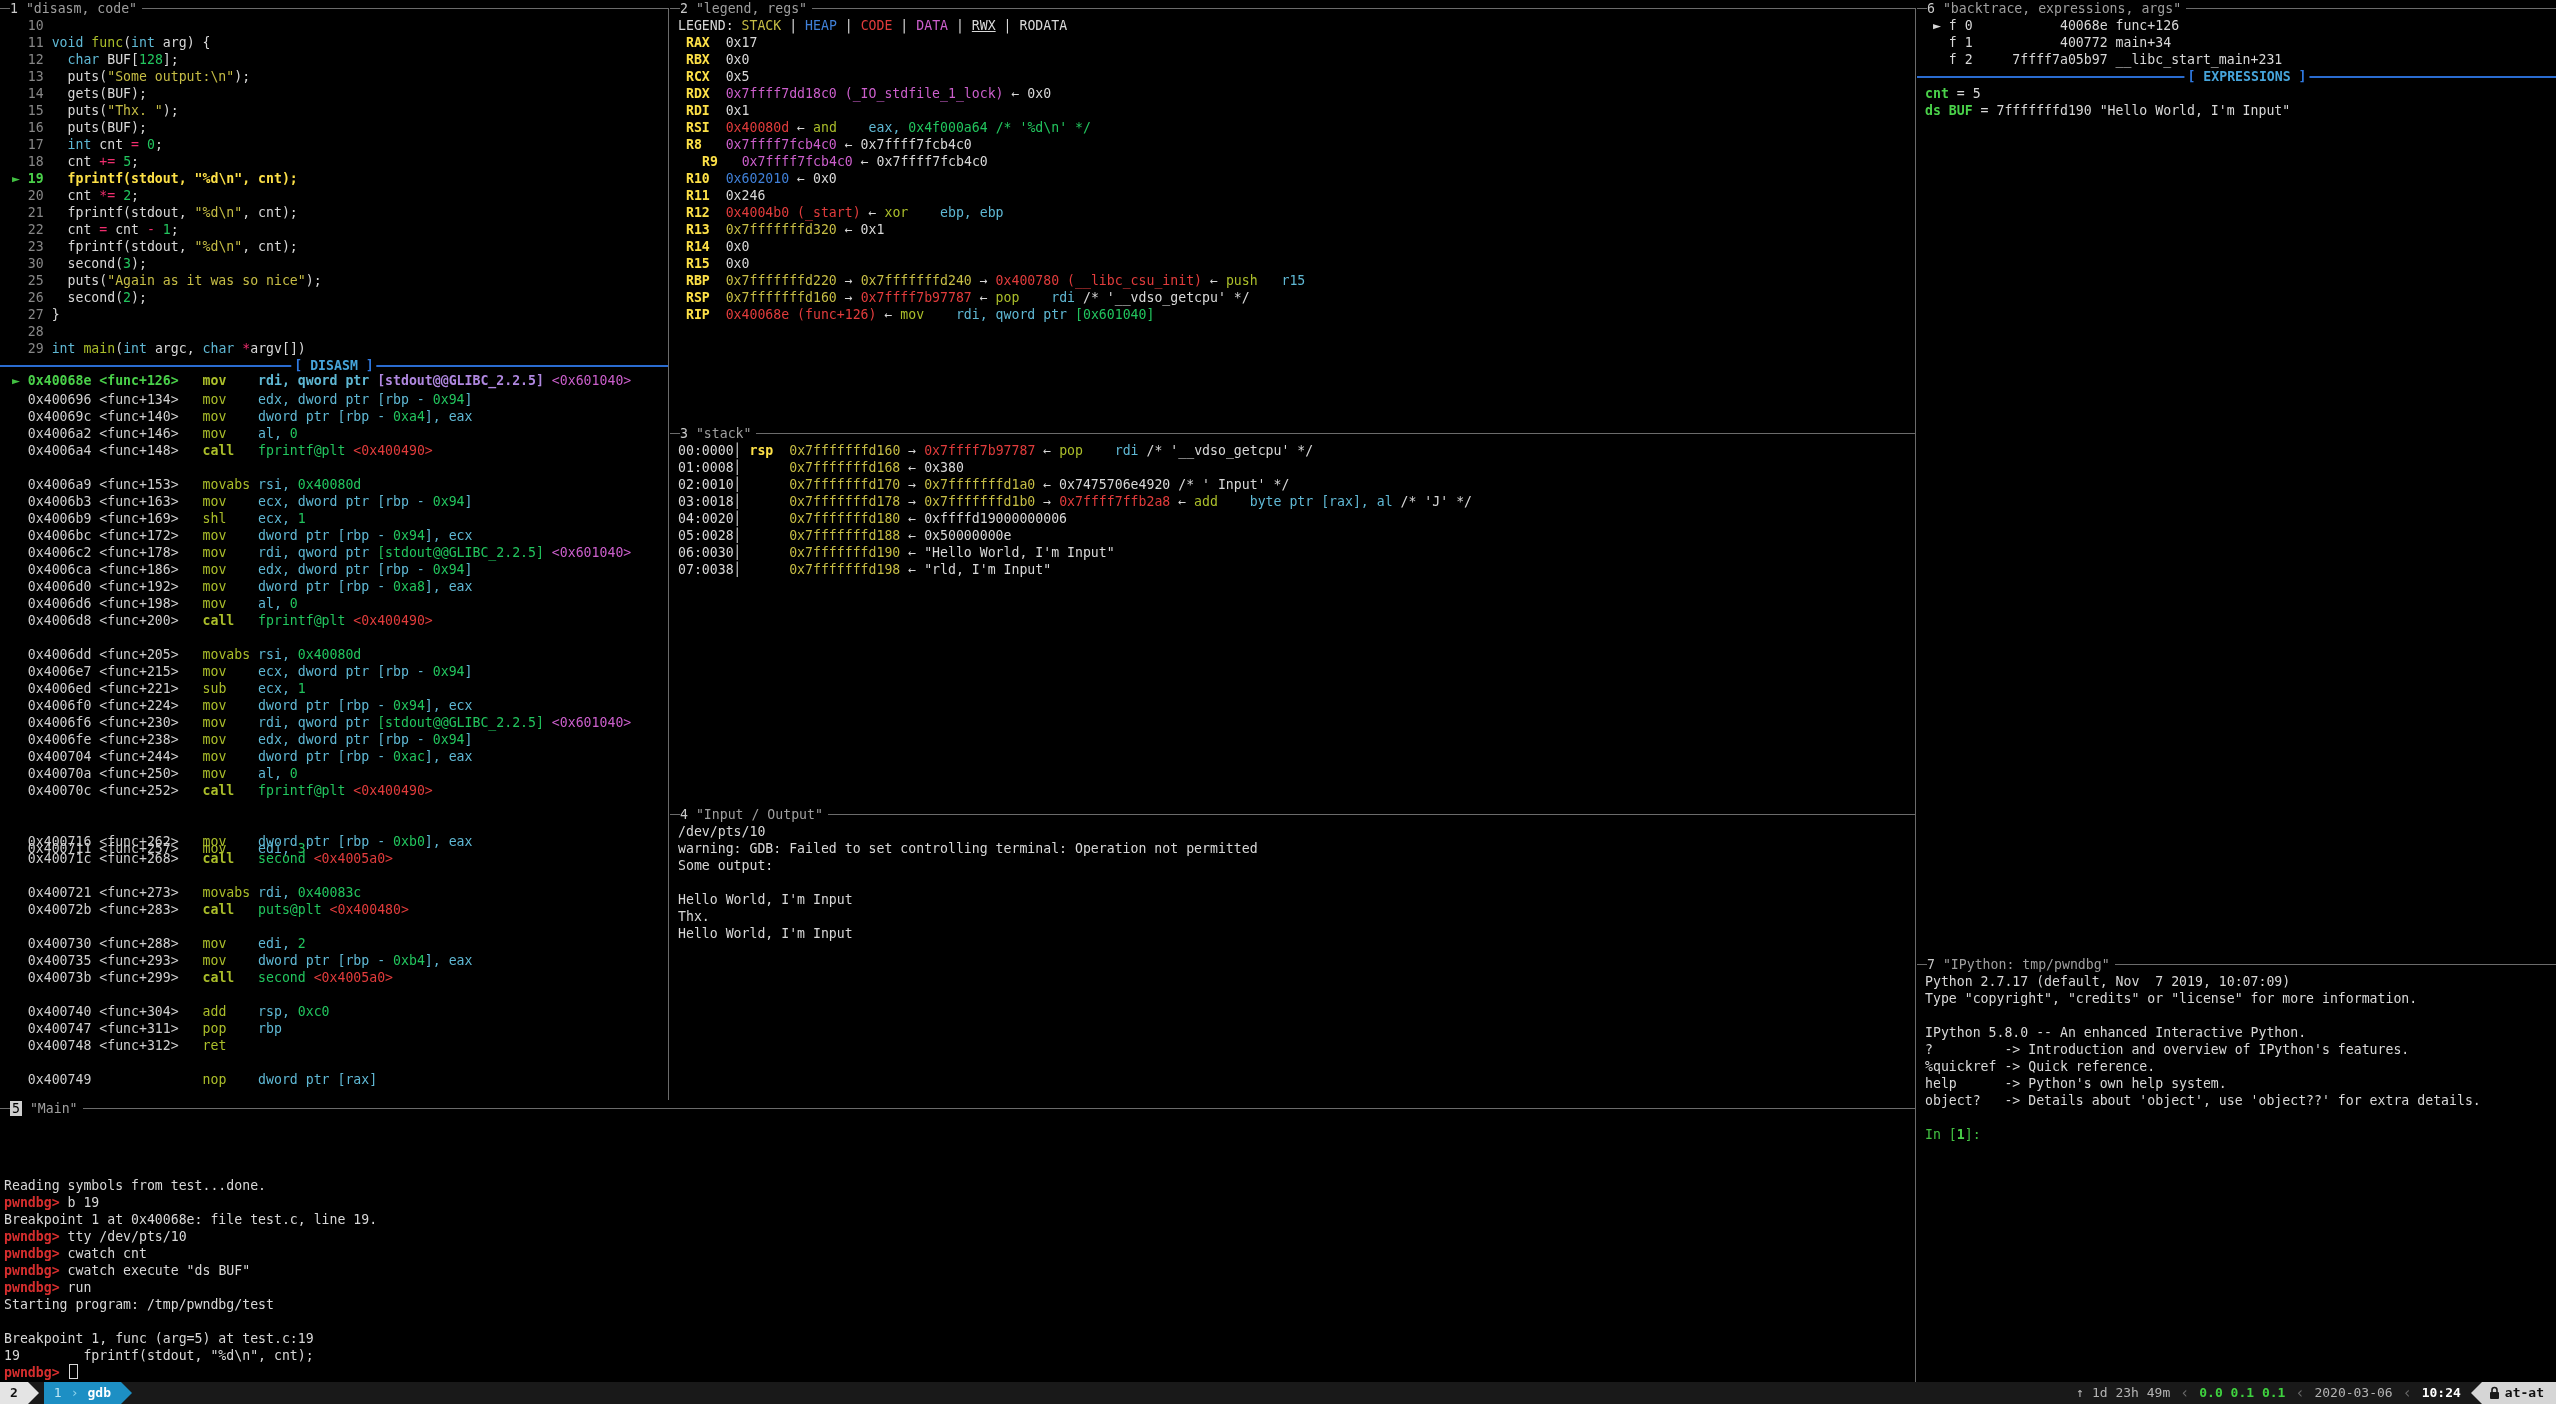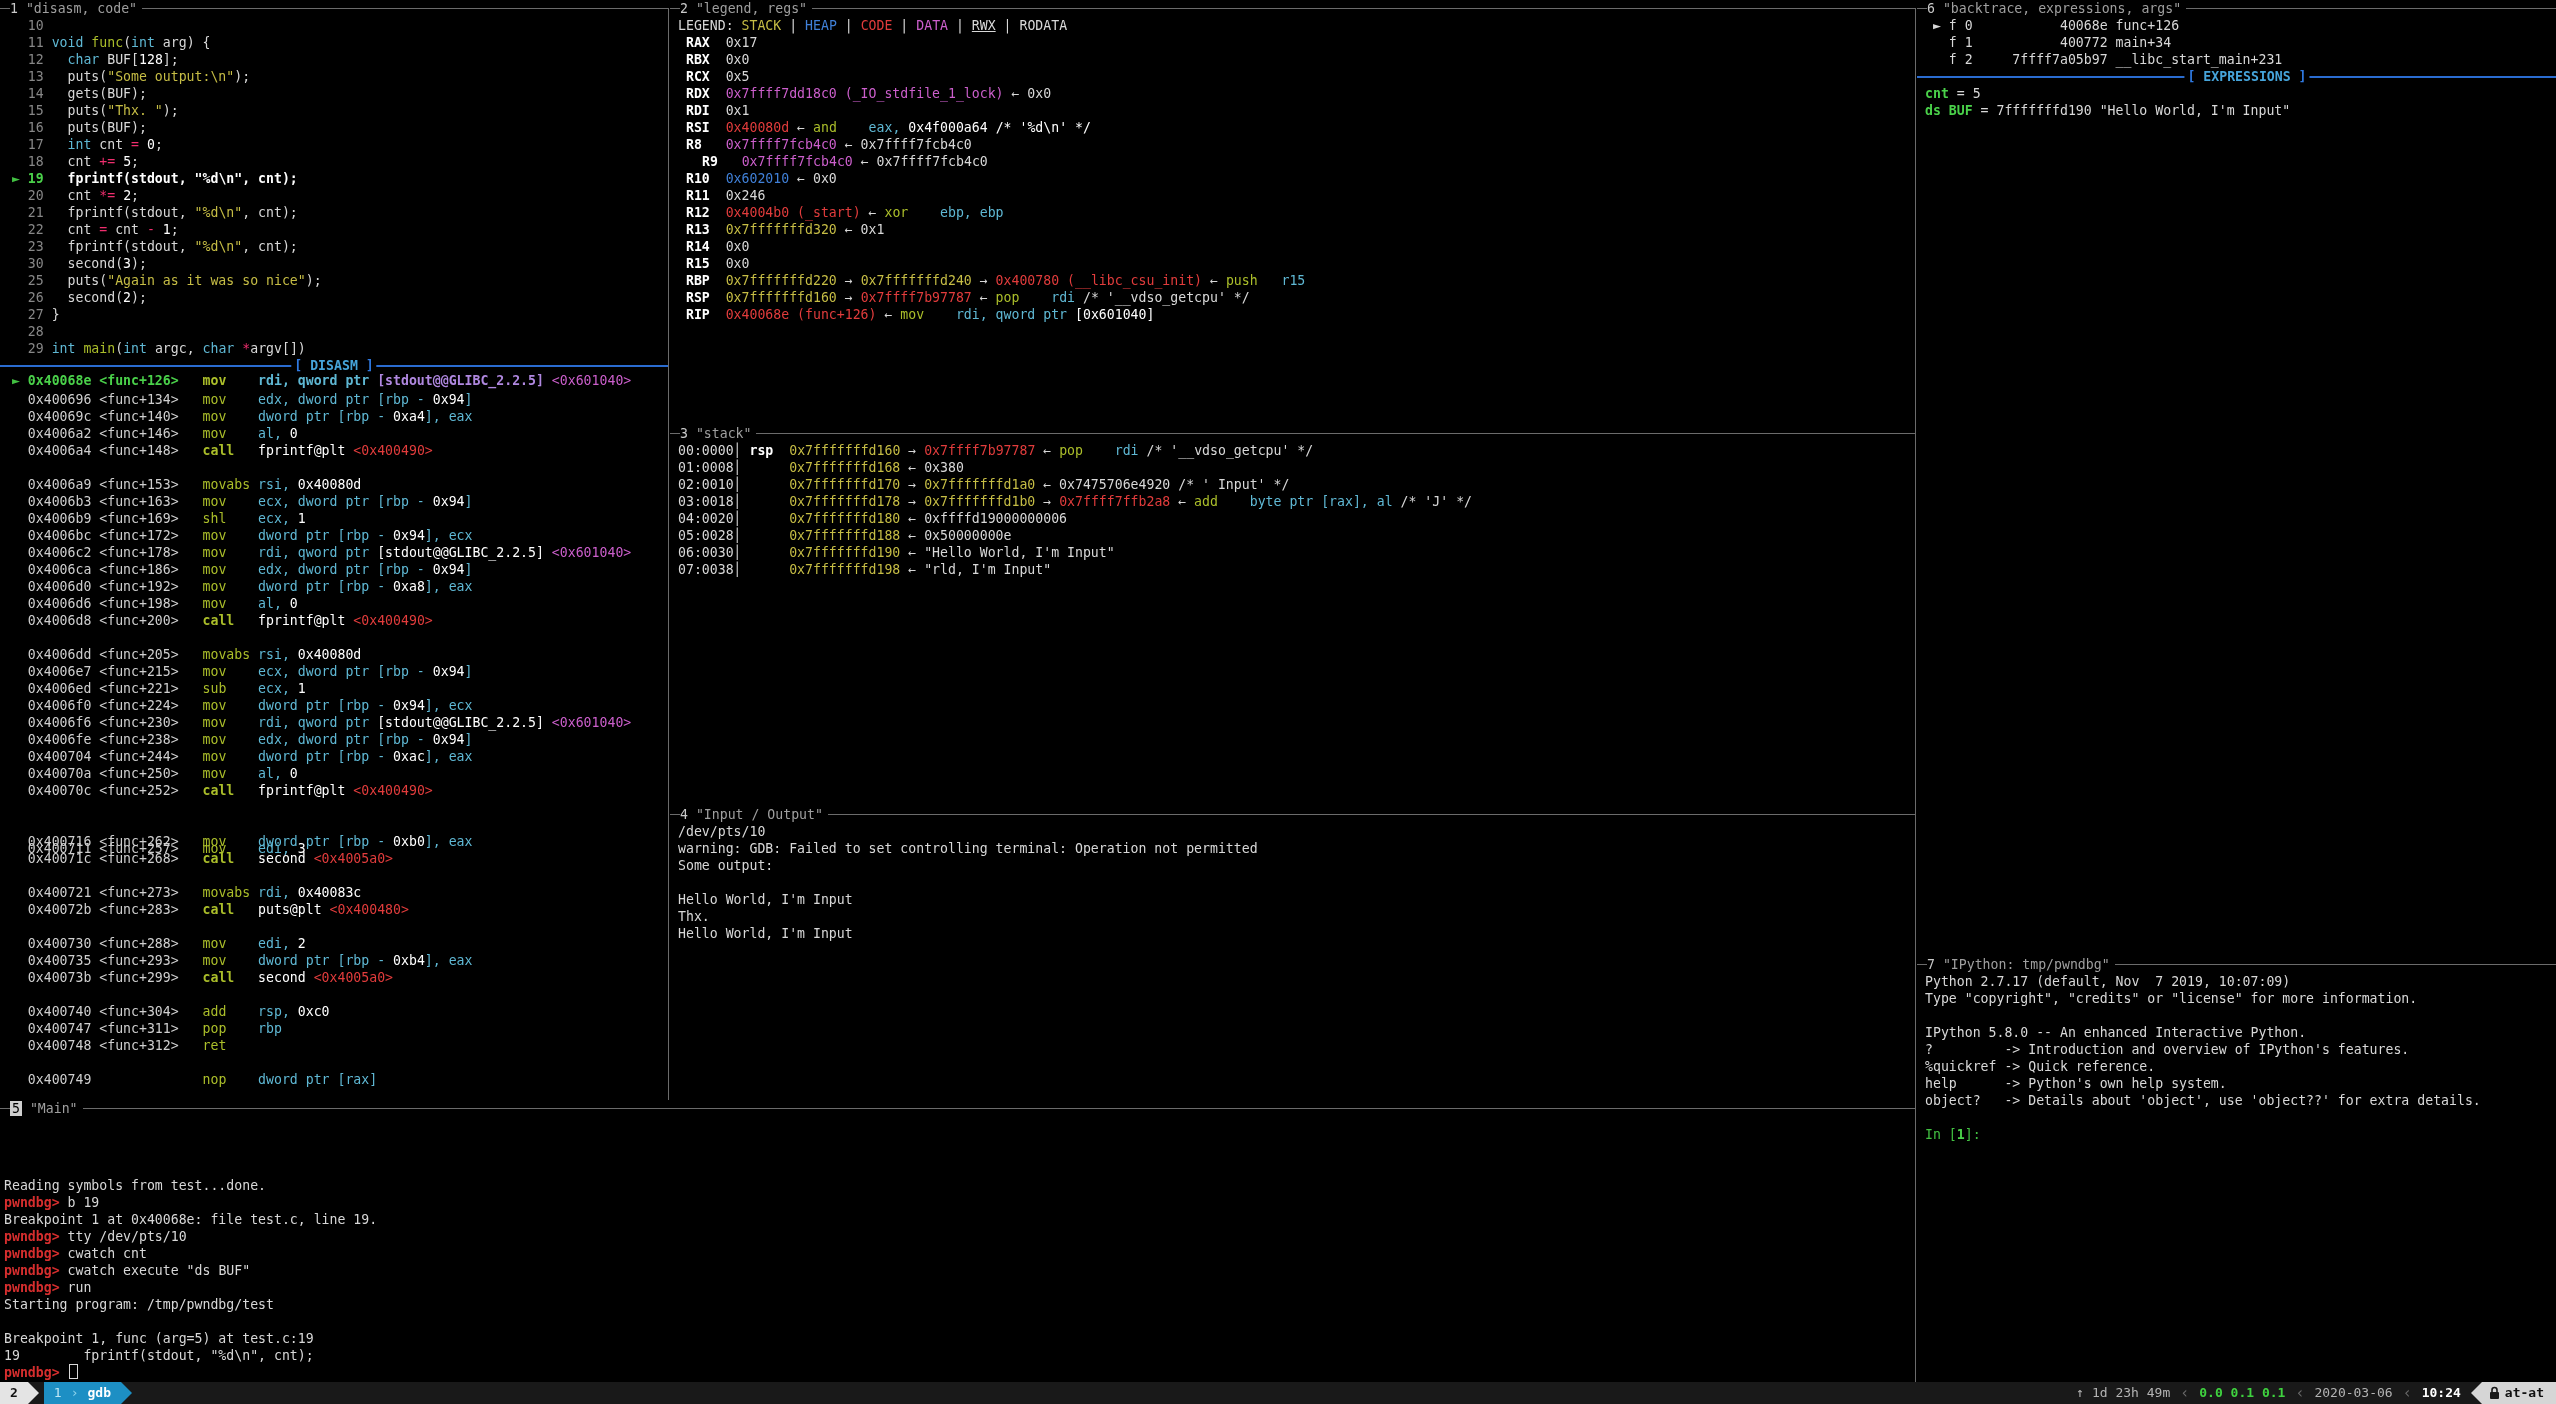--- a/index.html
+++ b/index.html
@@ -10,26 +10,26 @@
   .pborder{position:absolute;height:17px;left:0;}
   .pborder::before{content:"";position:absolute;left:0;right:0;top:8px;height:1px;background:#6b6b6b;}
   .ptitle{position:absolute;left:10px;top:0;background:#000;padding:0 5px 0 0;height:17px;line-height:17px;color:#9f9f9f;white-space:pre;}
   .pnum{color:#c9c9c9;}
   .pnum.active{background:#cfcfcf;color:#000;padding:0 2px;}
   .tdiv{position:absolute;height:17px;}
   .tdiv::before{content:"";position:absolute;left:0;right:0;top:8px;height:2px;background:#2a6cd0;}
   .dlabel{position:absolute;left:50%;top:0;transform:translateX(-50%);background:#000;padding:0 3px;white-space:pre;font-weight:bold;height:17px;line-height:17px;}
   .vborder{position:absolute;width:1px;background:#6b6b6b;}
   
-  .s-w{color:#d8d8d8;} .s-b{color:#ffffff;font-weight:bold;}
+  .s-w{color:#d8d8d8;} .s-b{color:#fde047;font-weight:bold;}
   .s-a{color:#cfcfcf;} .s-gy{color:#878787;}
   .s-g{color:#42c142;} .s-gb{color:#4ad14a;font-weight:bold;}
   .s-fn{color:#abbe2a;} .s-fnb{color:#abbe2a;font-weight:bold;}
   .s-y{color:#c6bd45;} .s-c{color:#5fb8d4;} .s-cb{color:#5fb8d4;font-weight:bold;}
-  .s-p{color:#ffffff;} .s-pb{color:#b088e0;font-weight:bold;}
+  .s-p{color:#22c55e;} .s-pb{color:#b088e0;font-weight:bold;}
   .s-m{color:#cc5fcc;} .s-r{color:#e23c3c;} .s-rb{color:#d62e2e;font-weight:bold;}
   .s-o{color:#f02e6e;} .s-bl{color:#4080d8;}
   .s-u{color:#d8d8d8;text-decoration:underline;}
   .s-dbr{color:#2f79e1;} .s-dtx{color:#46a4da;}
   .s-cur{display:inline-block;width:7px;height:13px;border:1px solid #d8d8d8;vertical-align:-2px;margin-left:1px;}
   
   #statusbar{position:absolute;left:0;top:1382px;width:2556px;height:22px;background:#191919;
              display:flex;align-items:stretch;justify-content:space-between;font-size:13px;line-height:22px;}
   .sb-left{display:flex;align-items:stretch;}
   .sb-session{background:#e4e4e4;color:#111;font-weight:bold;padding:0 10px;}

